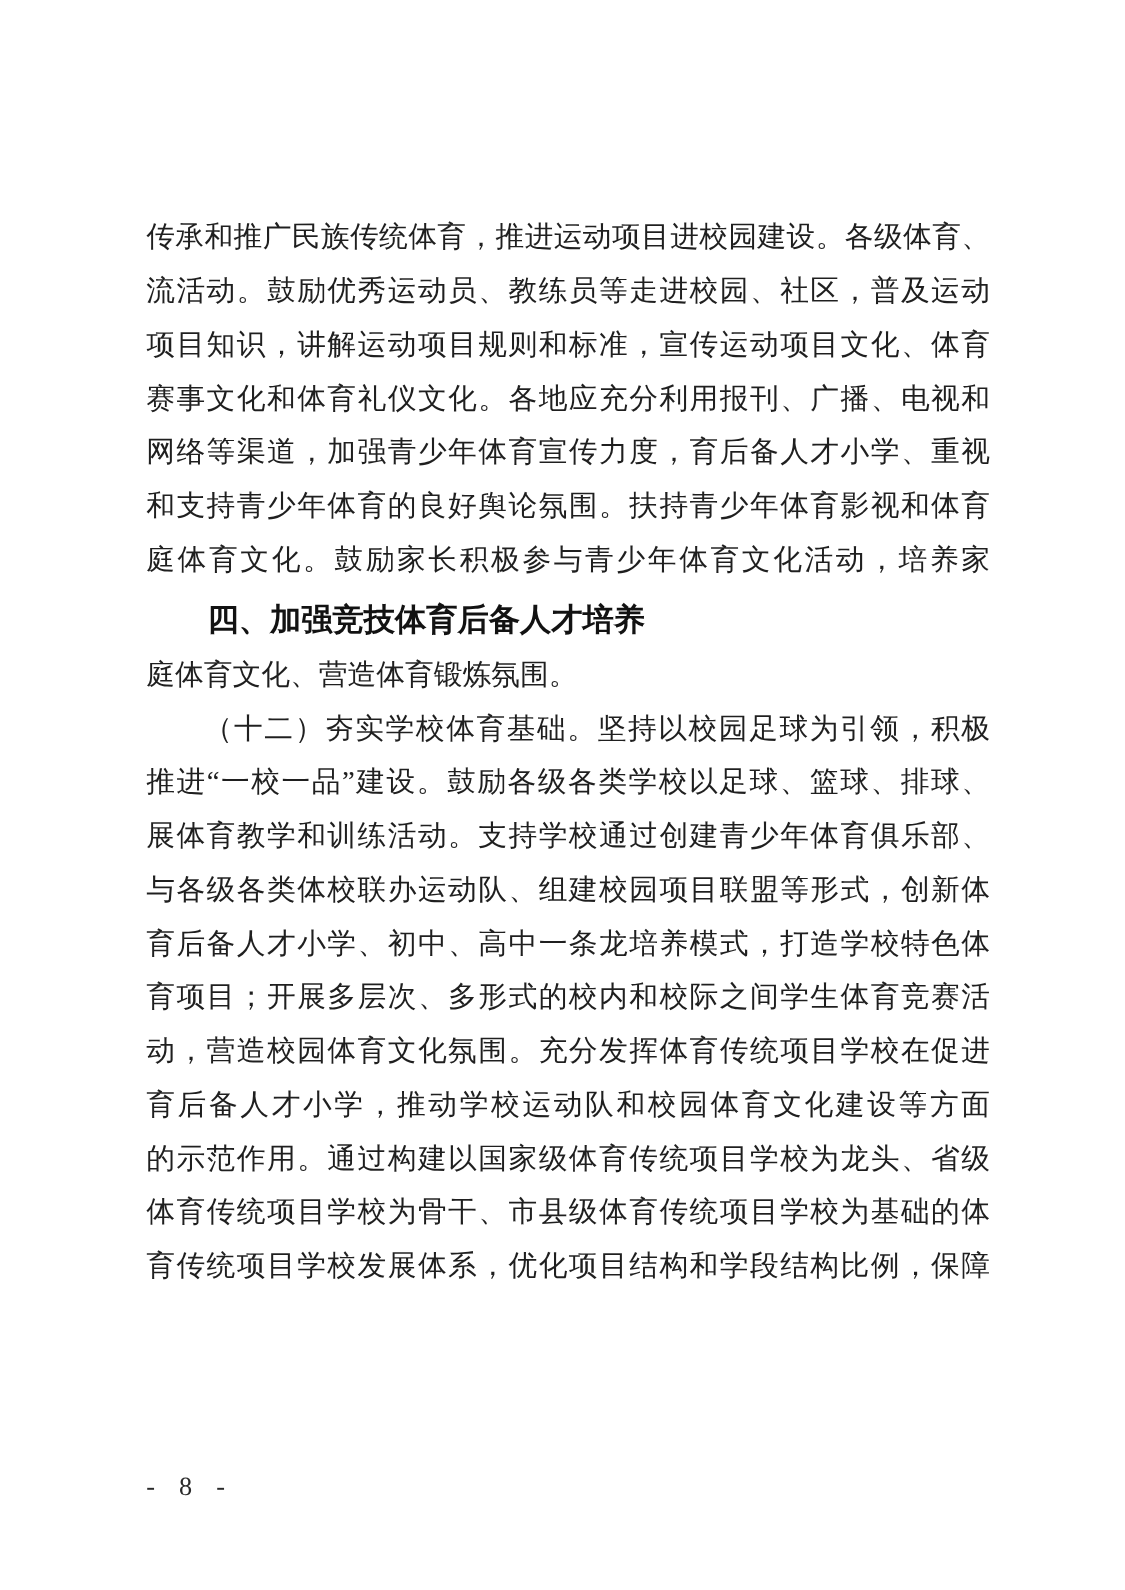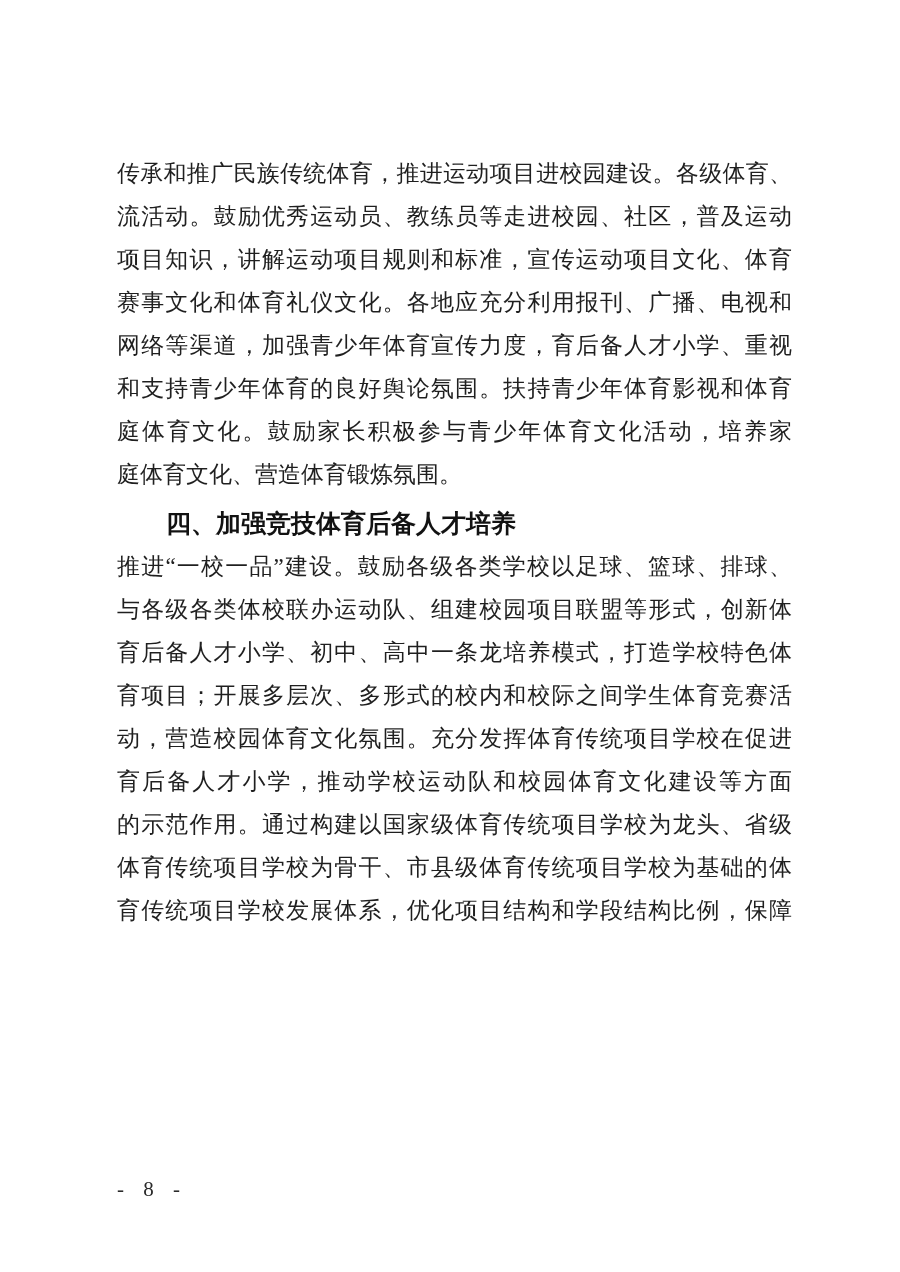--- a/index.html
+++ b/index.html
@@ -11,21 +11,21 @@
     position: relative;
     width: 900px;
     height: 1272px;
     background: #ffffff;
     overflow: hidden;
     font-family: "Liberation Serif", "DejaVu Serif", serif;
   }
   .text-block {
     position: absolute;
     left: 117px;
-    top: 152px;
+    top: 168px;
     width: 675px;
   }
   .line {
     height: 43px;
     line-height: 43px;
     font-size: 23px;
     color: #1f1f1f;
     text-align: justify;
     text-align-last: justify;
     text-justify: inter-character;
@@ -64,23 +64,25 @@
 
 <div class="page">
   <div class="text-block">
       <div class="line body">传承和推广民族传统体育，推进运动项目进校园建设。各级体育、</div>
       <div class="line body">流活动。鼓励优秀运动员、教练员等走进校园、社区，普及运动</div>
       <div class="line body">项目知识，讲解运动项目规则和标准，宣传运动项目文化、体育</div>
       <div class="line body">赛事文化和体育礼仪文化。各地应充分利用报刊、广播、电视和</div>
       <div class="line body">网络等渠道，加强青少年体育宣传力度，育后备人才小学、重视</div>
       <div class="line body">和支持青少年体育的良好舆论氛围。扶持青少年体育影视和体育</div>
       <div class="line body">庭体育文化。鼓励家长积极参与青少年体育文化活动，培养家</div>
+      <div class="line heading">四、加强竞技体育后备人才培养</div>
       <div class="line para-end">庭体育文化、营造体育锻炼氛围。</div>
-      <div class="line heading">四、加强竞技体育后备人才培养</div>
+      <div class="line indent">（十二）夯实学校体育基础。坚持以校园足球为引领，积极</div>
       <div class="line body">推进“一校一品”建设。鼓励各级各类学校以足球、篮球、排球、</div>
+      <div class="line body">展体育教学和训练活动。支持学校通过创建青少年体育俱乐部、</div>
       <div class="line body">与各级各类体校联办运动队、组建校园项目联盟等形式，创新体</div>
       <div class="line body">育后备人才小学、初中、高中一条龙培养模式，打造学校特色体</div>
       <div class="line body">育项目；开展多层次、多形式的校内和校际之间学生体育竞赛活</div>
       <div class="line body">动，营造校园体育文化氛围。充分发挥体育传统项目学校在促进</div>
       <div class="line body">育后备人才小学，推动学校运动队和校园体育文化建设等方面</div>
       <div class="line body">的示范作用。通过构建以国家级体育传统项目学校为龙头、省级</div>
       <div class="line body">体育传统项目学校为骨干、市县级体育传统项目学校为基础的体</div>
       <div class="line body">育传统项目学校发展体系，优化项目结构和学段结构比例，保障</div>
     </div>
   <div class="page-footer">- 8 -</div>

